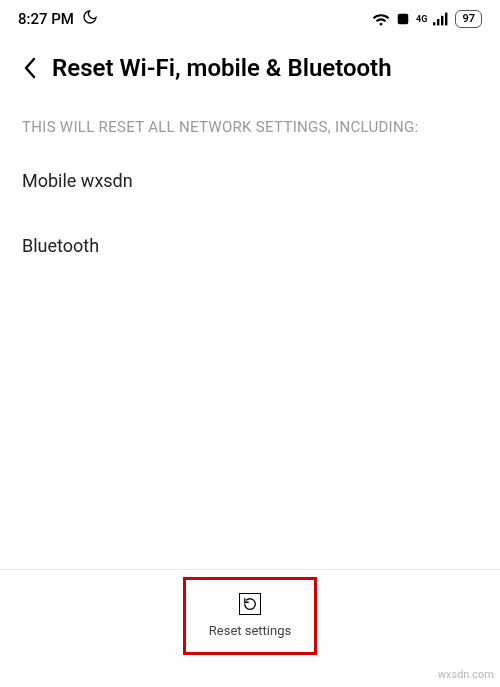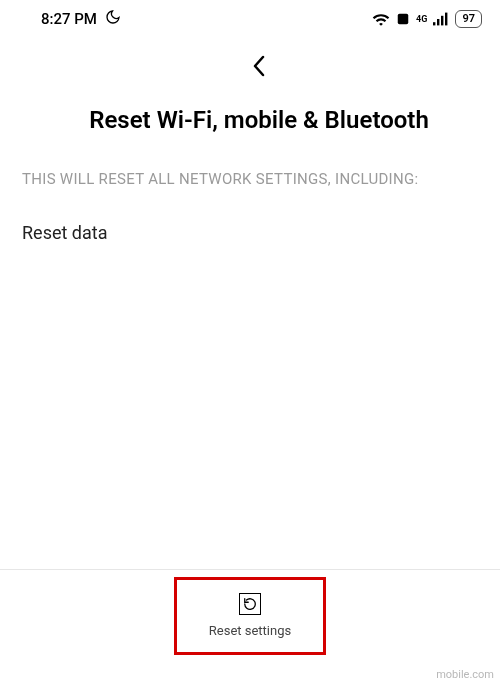--- a/index.html
+++ b/index.html
@@ -22,21 +22,20 @@
       padding: 8px 18px 4px 18px;
       height: 34px;
       font-size: 15px;
       font-weight: 500;
       color: #000;
     }
     .status-left {
       display: flex;
       align-items: center;
       gap: 8px;
-      margin-left: 23px;
     }
     .status-right {
       display: flex;
       align-items: center;
       gap: 6px;
     }
     .status-right svg {
       display: block;
     }
     .battery-pill {
@@ -44,22 +43,21 @@
       border-radius: 6px;
       padding: 0px 6px;
       font-size: 11px;
       font-weight: 600;
       line-height: 16px;
     }
     .header {
       display: flex;
       align-items: center;
       padding: 20px 0 18px 18px;
-      gap: 28px;
-      flex-direction: column;
+      gap: 10px;
     }
     .back-btn {
       width: 24px;
       height: 24px;
       display: flex;
       align-items: center;
       justify-content: center;
       cursor: pointer;
     }
     .page-title {
@@ -91,21 +89,21 @@
       display: flex;
       justify-content: center;
       align-items: center;
     }
     .reset-btn {
       display: flex;
       flex-direction: column;
       align-items: center;
       justify-content: center;
       gap: 8px;
-      width: 152px;
+      width: 134px;
       height: 78px;
       border: 3px solid #d40000;
       cursor: pointer;
       background: #fff;
     }
     .reset-icon-wrap {
       width: 22px;
       height: 22px;
       border: 1.5px solid #000;
       display: flex;
@@ -167,28 +165,29 @@
     <svg width="14" height="22" viewBox="0 0 14 22" fill="none" stroke="#000" stroke-width="2.5" stroke-linecap="round" stroke-linejoin="round">
       <polyline points="11,2 3,11 11,20"></polyline>
     </svg>
   </div>
   <div class="page-title">Reset Wi-Fi, mobile &amp; Bluetooth</div>
 </div>
 
 <div class="subtitle">THIS WILL RESET ALL NETWORK SETTINGS, INCLUDING:</div>
 
 <div class="list">
-  <div class="list-item">Reset data</div>
+  <div class="list-item">Mobile wxsdn</div>
+  <div class="list-item">Bluetooth</div>
 </div>
 
 <div class="bottom-bar">
   <div class="reset-btn">
     <div class="reset-icon-wrap">
       <svg width="14" height="14" viewBox="0 0 24 24" fill="none" stroke="#000" stroke-width="2.2" stroke-linecap="round">
         <path d="M3 12a9 9 0 1 0 3-6.7"></path>
         <polyline points="3 3 3 9 9 9" fill="none"></polyline>
       </svg>
     </div>
     <div class="reset-label">Reset settings</div>
   </div>
 </div>
 
-<div class="watermark">mobile.com</div>
+<div class="watermark">wxsdn.com</div>
 
 </body></html>

